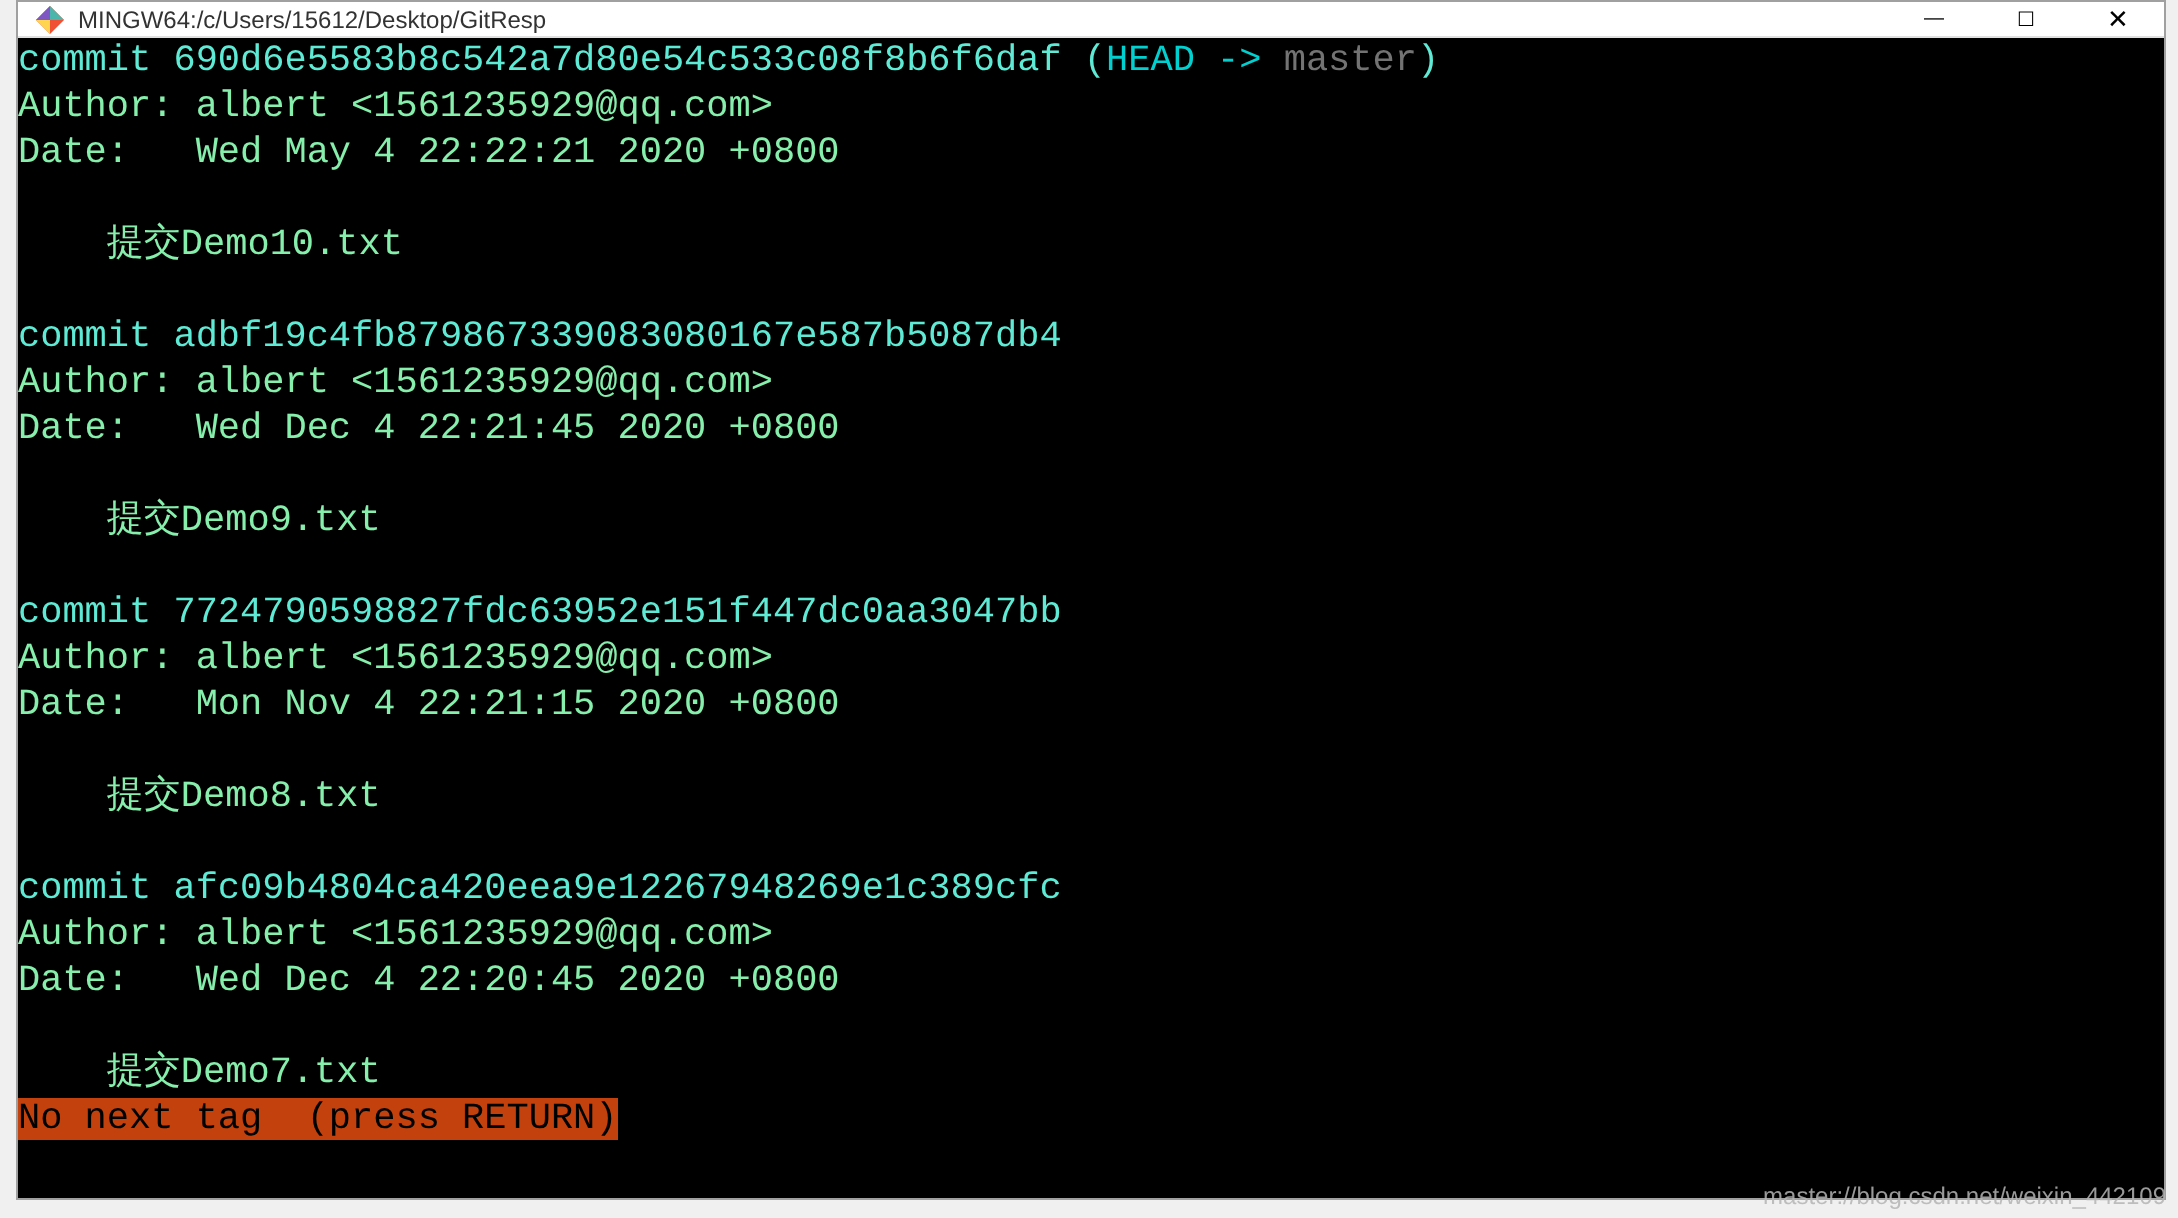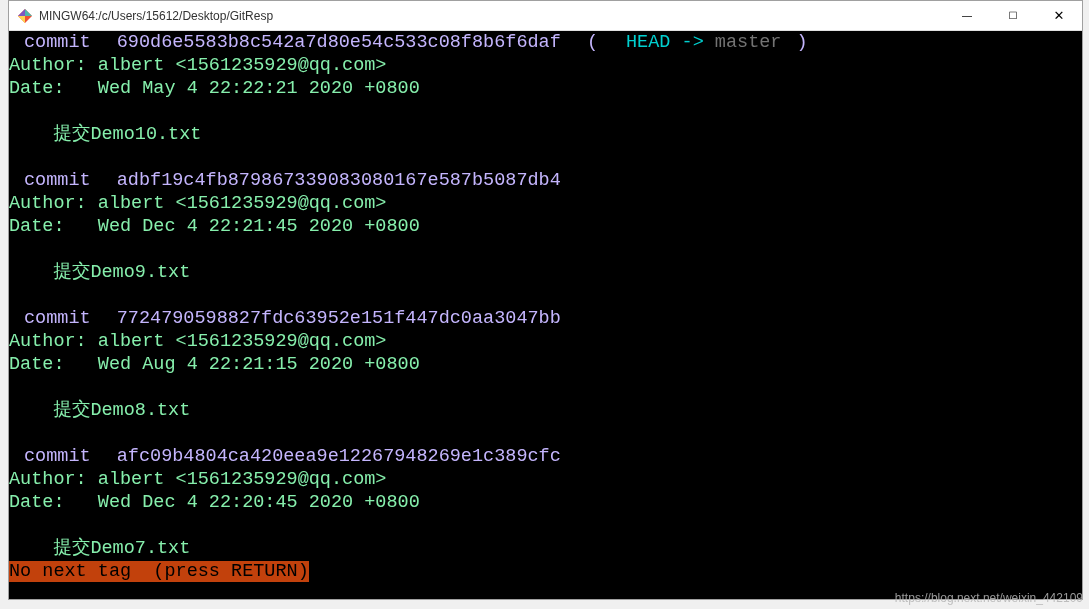--- a/index.html
+++ b/index.html
@@ -20,21 +20,21 @@
       height: 600px;
       background: #fff;
       border: 1px solid #a0a0a0;
       display: flex;
       flex-direction: column;
       position: absolute;
       top: 0;
       left: 8px;
     }
     .titlebar {
-      height: 30px;
+      height: 18px;
       background: #ffffff;
       display: flex;
       align-items: center;
       padding-left: 8px;
       font-size: 12px;
       color: #333;
       border-bottom: 1px solid #e0e0e0;
     }
     .titlebar .app-icon {
       width: 16px;
@@ -73,22 +73,22 @@
       flex: 1;
       background: #000000;
       font-family: "Consolas", "Courier New", monospace;
       font-size: 18.5px;
       line-height: 23px;
       color: #c0c0c0;
       overflow: hidden;
       padding: 0;
       white-space: pre;
     }
-    .yellow { color: #c4b5fd; margin-left: 15px; }
-    .cyan { color: #00d0d0; margin-left: 28px; }
+    .yellow { color: #5eead4; }
+    .cyan { color: #00d0d0; }
     .green { color: #737373; }
     .white { color: #86efac; }
     .status-line {
       background: #c2410c;
       color: #000000;
       display: inline;
     }
     .watermark {
       position: absolute;
       right: 6px;
@@ -126,25 +126,25 @@
 <span class="white">    提交Demo10.txt</span>
 
 <span class="yellow">commit </span><span class="yellow">adbf19c4fb879867339083080167e587b5087db4</span>
 <span class="white">Author: albert &lt;1561235929@qq.com&gt;</span>
 <span class="white">Date:   Wed Dec 4 22:21:45 2020 +0800</span>
 
 <span class="white">    提交Demo9.txt</span>
 
 <span class="yellow">commit </span><span class="yellow">7724790598827fdc63952e151f447dc0aa3047bb</span>
 <span class="white">Author: albert &lt;1561235929@qq.com&gt;</span>
-<span class="white">Date:   Wed Aug 4 22:21:15 2020 +0800</span>
+<span class="white">Date:   Mon Nov 4 22:21:15 2020 +0800</span>
 
 <span class="white">    提交Demo8.txt</span>
 
 <span class="yellow">commit </span><span class="yellow">afc09b4804ca420eea9e12267948269e1c389cfc</span>
 <span class="white">Author: albert &lt;1561235929@qq.com&gt;</span>
 <span class="white">Date:   Wed Dec 4 22:20:45 2020 +0800</span>
 
 <span class="white">    提交Demo7.txt</span>
 <span class="status-line">No next tag  (press RETURN)</span></div>
 </div>
 
-<div class="watermark">https://blog.next.net/weixin_442109</div>
+<div class="watermark">master://blog.csdn.net/weixin_442109</div>
 
 </body></html>

